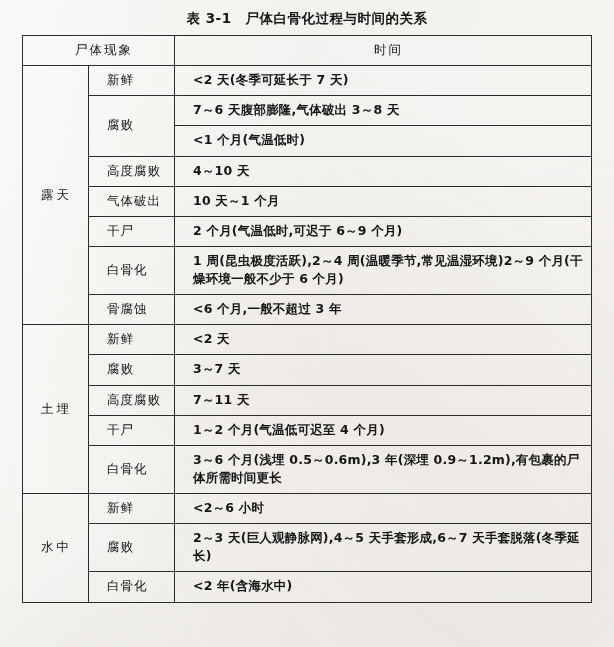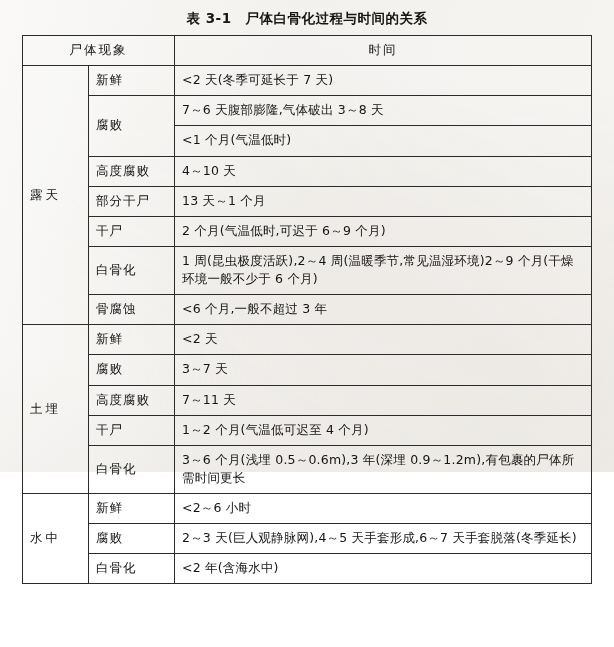--- a/index.html
+++ b/index.html
@@ -10,21 +10,21 @@
   body {
     width: 614px;
     height: 647px;
     font-family: "DejaVu Sans", "Liberation Sans", sans-serif;
     color: #1a1a1a;
     overflow: hidden;
   }
   .page {
     position: relative;
     width: 614px;
-    height: 472px;
+    height: 647px;
     background: #f4f2ef;
     background-image:
       linear-gradient(105deg, rgba(255,255,255,0.55) 0%, rgba(240,238,234,0.2) 40%, rgba(248,246,243,0.5) 100%),
       linear-gradient(0deg, rgba(225,222,216,0.35) 0%, rgba(255,255,255,0) 25%);
     box-sizing: border-box;
     padding: 8px 22px 0 22px;
   }
   .paper-noise {
     position: absolute;
     inset: 0;
@@ -53,21 +53,21 @@
     position: relative;
     z-index: 2;
     width: 100%;
     border-collapse: collapse;
     table-layout: fixed;
     font-size: 12.5px;
     background: rgba(255,255,255,0.12);
   }
   table.tbl td {
     border: 1px solid #2b2b2b;
-    padding: 5px 7px 6px 7px;
+    padding: 5px 7px 6px 18px;
     vertical-align: middle;
     line-height: 1.45;
     color: #151515;
   }
   .col-a { width: 66px; }
   .col-b { width: 86px; }
   .hdr td {
     text-align: center;
     font-weight: normal;
     padding: 6px 4px 7px 4px;
@@ -79,20 +79,21 @@
     padding-left: 8px;
     vertical-align: middle;
   }
   .sub {
     letter-spacing: 1px;
     padding-left: 8px;
     margin-left: 32px;
   }
   .val {
     letter-spacing: 0.2px;
+    font-weight: bold;
   }
 </style>
 </head>
 <body>
 
 <div class="page">
   <div class="paper-noise"></div>
 
   <div class="caption">
     <span class="num">表 3-1</span><span>尸体白骨化过程与时间的关系</span>
@@ -120,22 +121,22 @@
         <td class="val">7～6 天腹部膨隆,气体破出 3～8 天</td>
       </tr>
       <tr>
         <td class="val">&lt;1 个月(气温低时)</td>
       </tr>
       <tr>
         <td class="sub">高度腐败</td>
         <td class="val">4～10 天</td>
       </tr>
       <tr>
-        <td class="sub">部分干尸</td>
-        <td class="val">13 天～1 个月</td>
+        <td class="sub">气体破出</td>
+        <td class="val">10 天～1 个月</td>
       </tr>
       <tr>
         <td class="sub">干尸</td>
         <td class="val">2 个月(气温低时,可迟于 6～9 个月)</td>
       </tr>
       <tr>
         <td class="sub">白骨化</td>
         <td class="val">1 周(昆虫极度活跃),2～4 周(温暖季节,常见温湿环境)2～9 个月(干燥环境一般不少于 6 个月)</td>
       </tr>
       <tr>

